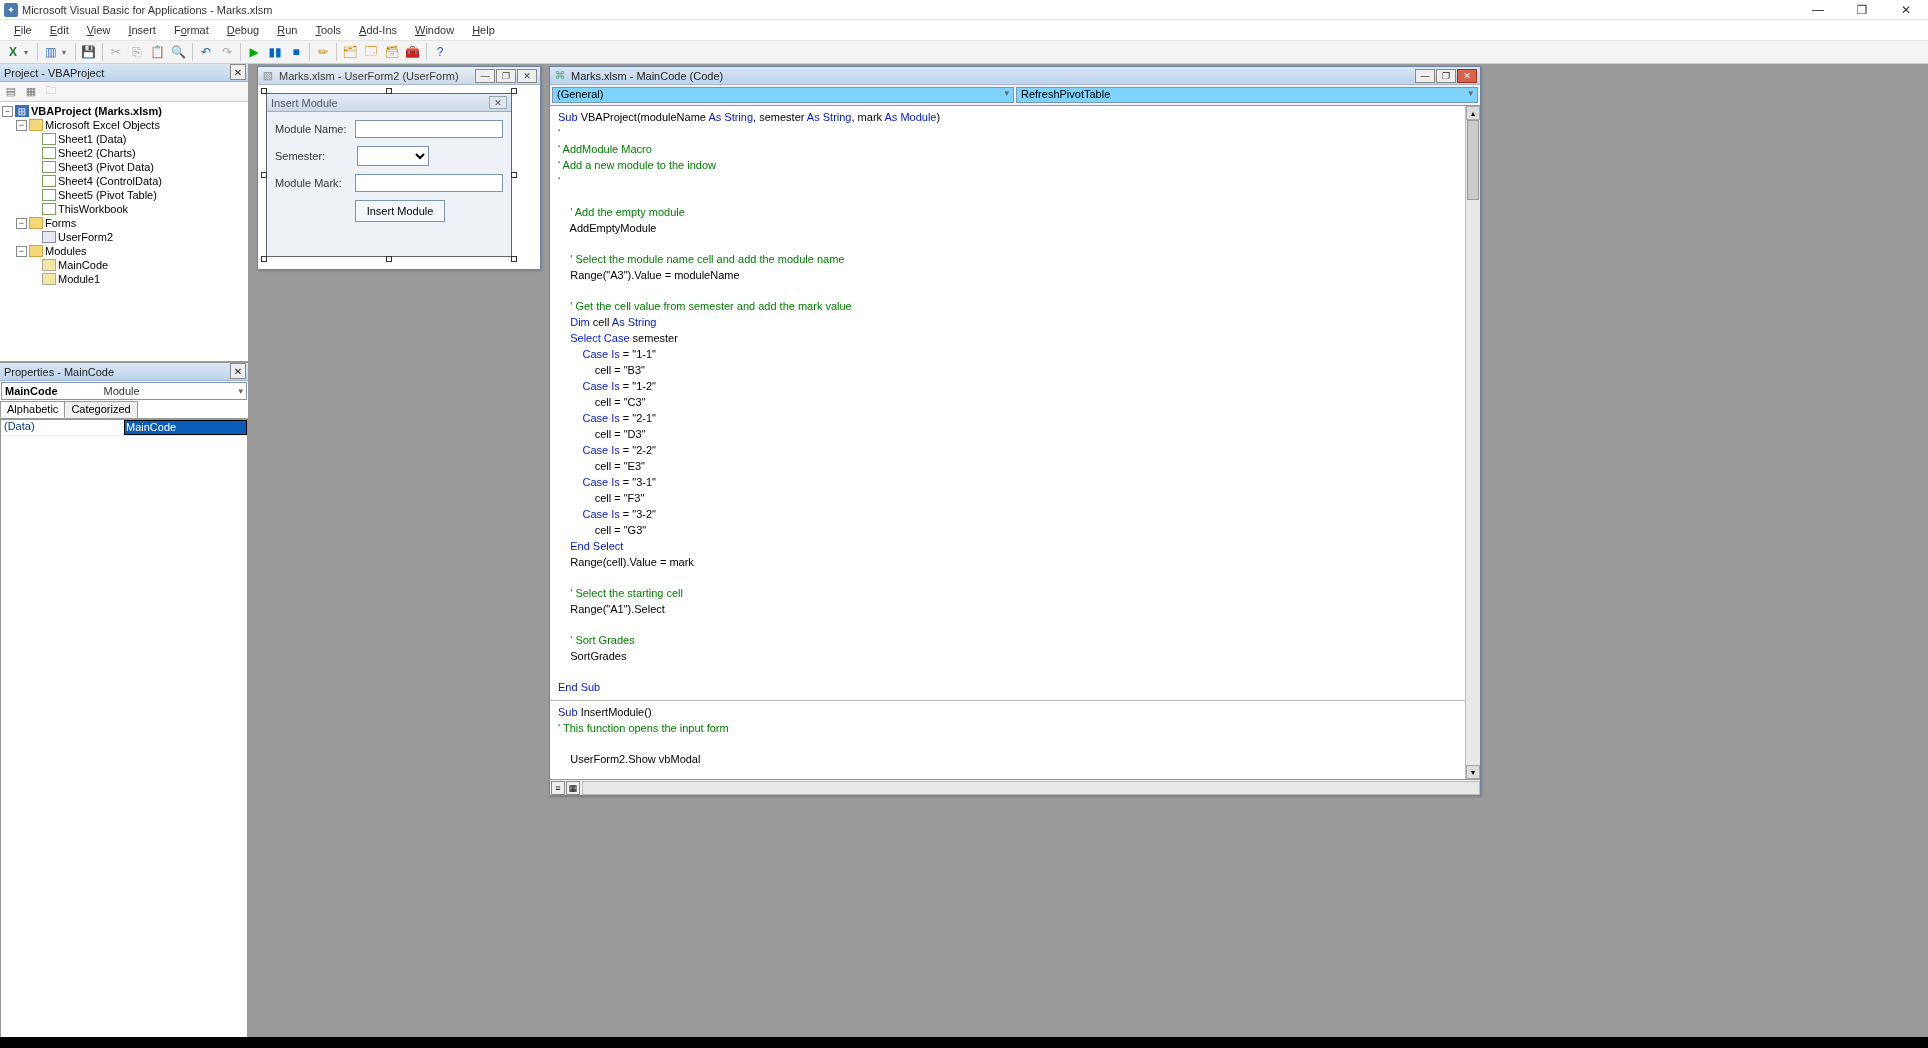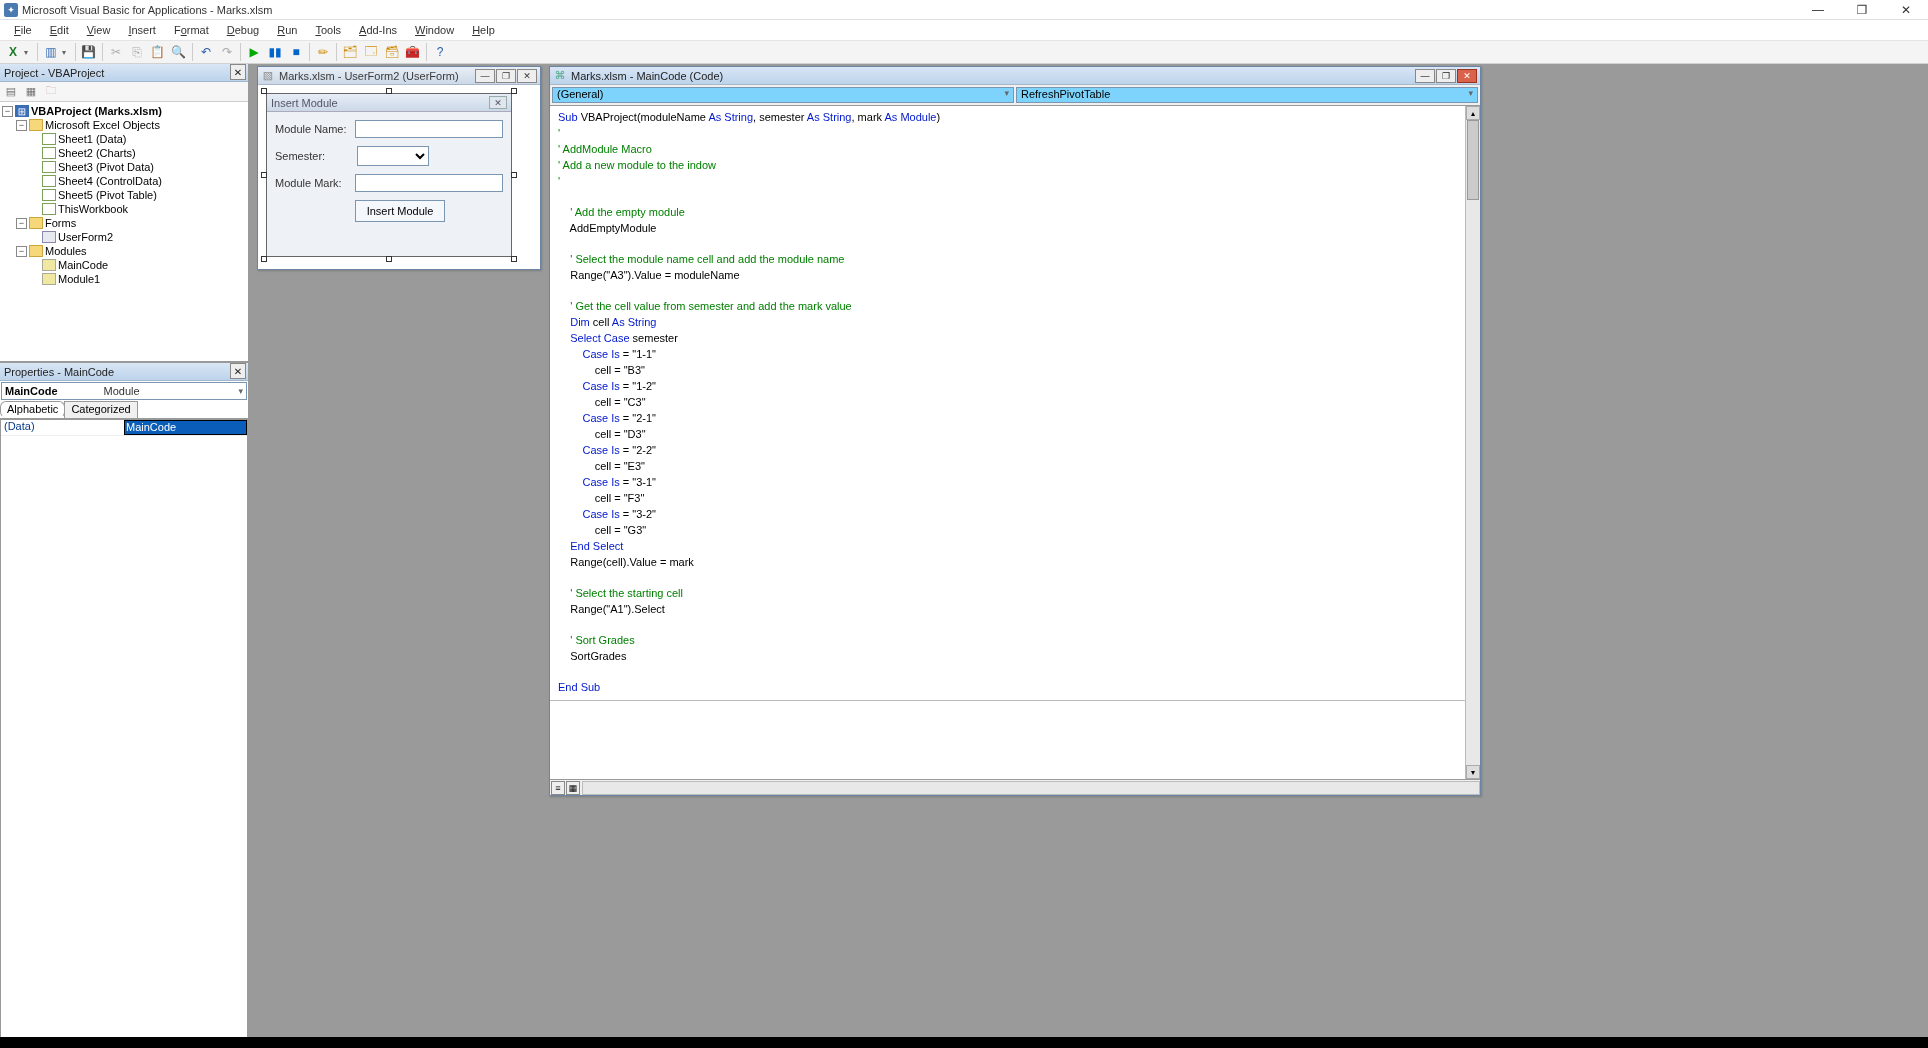--- a/index.html
+++ b/index.html
@@ -42,21 +42,21 @@
 .treeview .bold { font-weight: bold; }
 
 
 .props { flex: 1; display: flex; flex-direction: column; border-top: 1px solid #999; }
 .props-combo { height: 18px; border: 1px solid #7a96b0; margin: 1px; display: flex; align-items: center; padding: 0 3px; background: #fff; }
 .props-combo .name { font-weight: bold; margin-right: 4px; }
 .props-combo .type { color: #333; margin-left: 42px; }
 .props-combo .arrow { margin-left: auto; font-size: 9px; color: #666; }
 .props-tabs { height: 18px; display: flex; border-bottom: 1px solid #999; }
 .props-tabs .tab { padding: 1px 6px; border: 1px solid #999; border-bottom: none; background: #f0f0f0; margin-right: -1px; }
-.props-tabs .tab.active { background: #fff; border-bottom: 1px solid #fff; position: relative; z-index: 1; border-radius: 6px; }
+.props-tabs .tab.active { background: #fff; border-bottom: 1px solid #fff; position: relative; z-index: 1; }
 .props-grid { flex: 1; background: #fff; border: 1px solid #999; margin: 0; }
 .props-row { display: flex; height: 16px; border-bottom: 1px solid #eee; }
 .props-row .key { width: 50%; padding: 0 3px; color: #083a8a; background:#fff;}
 .props-row .val { width: 50%; padding: 0 1px; }
 .props-row .val.selected { background: #0a5db8; color: #fff; border: 1px solid #000; }
 
 
 .childwin { position: absolute; background: #f0f0f0; border: 1px solid #6b85a3; box-shadow: 1px 1px 2px rgba(0,0,0,0.2); }
 .childwin .chhead { height: 18px; background: linear-gradient(#e8eef6,#cdd9e8); border-bottom: 1px solid #a8b8cb; display: flex; align-items: center; padding: 0 3px; color: #3a3a3a;}
 .childwin.active .chhead { background: linear-gradient(#d9e6f5,#bcd3eb); color: #222; }
@@ -375,20 +375,26 @@
 <span>    Range(cell).Value = mark</span>
 
 <span class="cm">    ' Select the starting cell</span>
 <span>    Range("A1").Select</span>
 
 <span class="cm">    ' Sort Grades</span>
 <span>    SortGrades</span>
 
 <span class="kw">End Sub</span></pre>
 <hr class="hr-line">
+<pre class="code"><span class="kw">Sub</span><span> InsertModule()</span>
+<span class="cm">' This function opens the input form</span>
+
+<span>    UserForm2.Show vbModal</span>
+
+</pre>
 
       </div>
       <div class="codefoot">
         <span class="sb">≡</span>
         <span class="sb">▦</span>
         <div class="hscroll"></div>
       </div>
     </div>
 
   </div>

